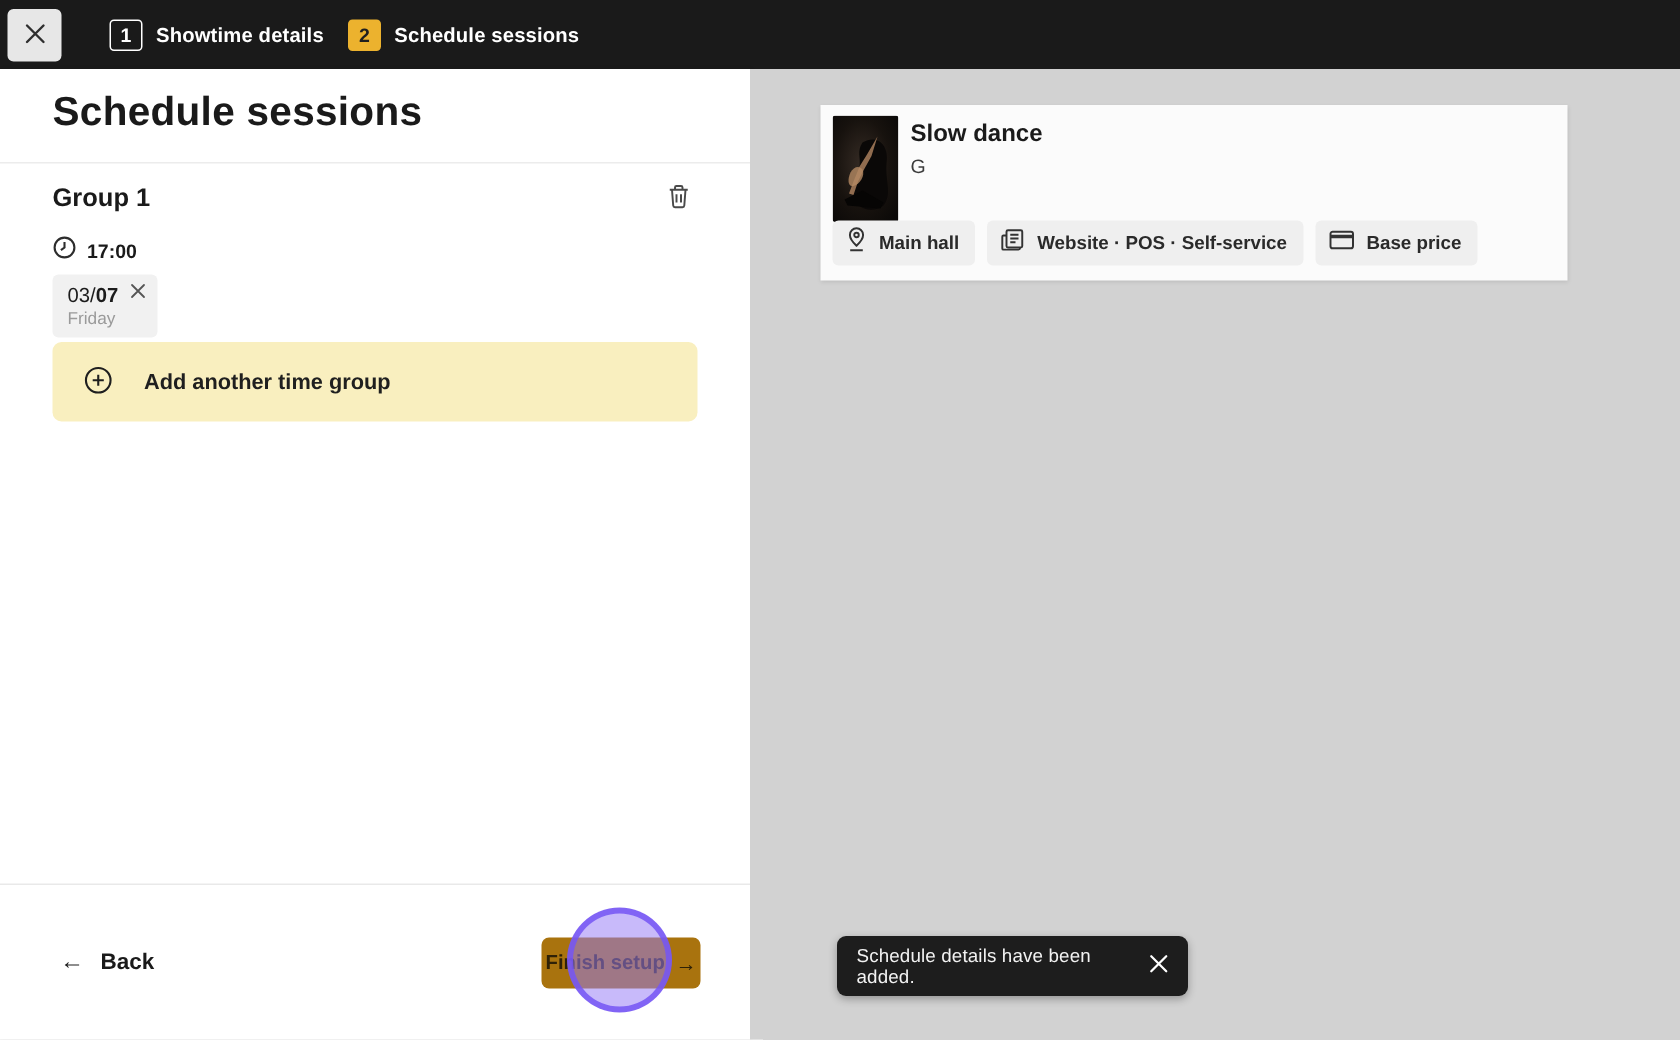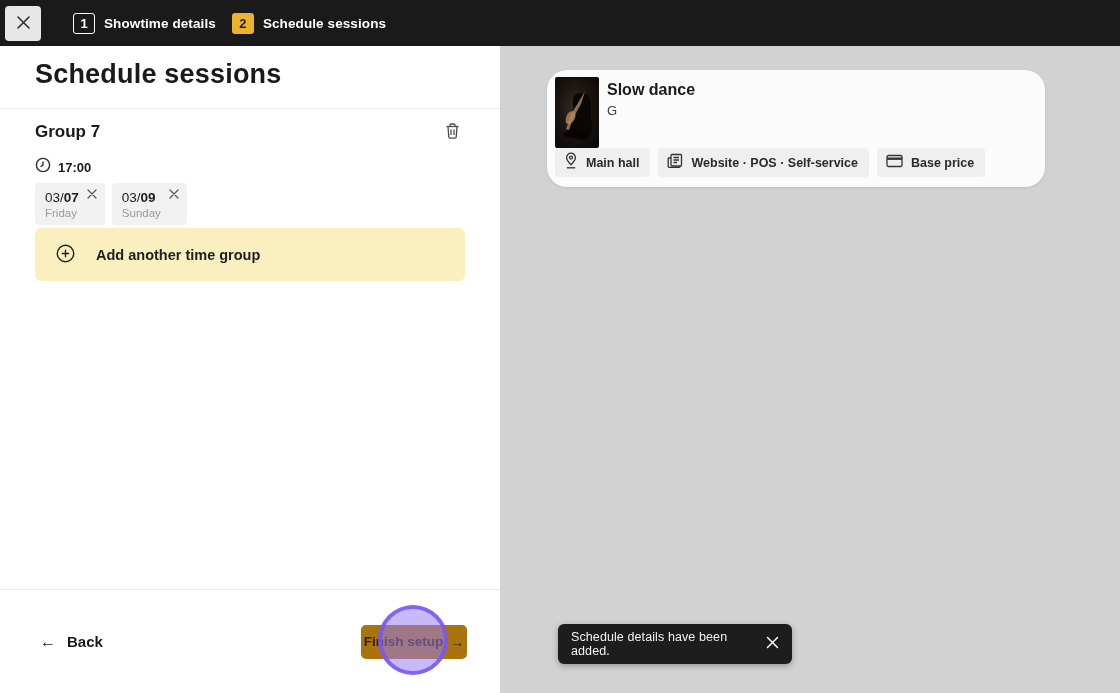--- a/index.html
+++ b/index.html
@@ -45,21 +45,21 @@
   .add-group-label{font-size:14.5px;font-weight:600;color:#1f1f1f;}
 
   .bottom-bar{position:absolute;left:0;bottom:0;width:500px;height:104px;background:#fff;border-top:1px solid #e9e9e9;display:flex;align-items:center;}
   .back-btn{margin-left:40px;background:none;border:none;display:flex;align-items:center;gap:11px;font-size:15px;font-weight:700;color:#1a1a1a;cursor:pointer;}
   .back-arrow{font-size:16px;font-weight:400;}
   .finish-btn{position:absolute;right:33px;top:50%;transform:translateY(-50%);width:106px;height:34px;background:var(--finish-button-bg);border:none;border-radius:5px;display:flex;align-items:center;justify-content:center;gap:7px;font-size:13.5px;font-weight:700;color:#2e2107;cursor:pointer;}
   .finish-arrow{font-size:14px;}
 
   
   .right-area{position:absolute;left:500px;top:46px;right:0;bottom:0;background:var(--canvas-bg);}
-  .show-card{position:absolute;left:47px;top:24px;width:498px;height:117px;background:#fbfbfb;border-radius:20px;box-shadow:0 1px 3px rgba(0,0,0,.10);}
+  .show-card{position:absolute;left:47px;top:24px;width:498px;height:117px;background:#fbfbfb;border-radius:0;box-shadow:0 1px 3px rgba(0,0,0,.10);}
   .show-thumb{position:absolute;left:8px;top:7px;width:44px;height:71px;border-radius:2px;overflow:hidden;}
   .show-title{position:absolute;left:60px;top:11px;font-size:16px;font-weight:700;color:#1a1a1a;}
   .show-rating{position:absolute;left:60px;top:33px;font-size:13px;color:#3c3c3c;}
   .card-tags{position:absolute;left:8px;bottom:10px;display:flex;gap:8px;margin-top:11px;}
   .tag-chip{background:#efefef;border-radius:4px;padding:4px 11px 4px 9px;display:flex;align-items:center;gap:8px;color:#2a2a2a;}
   .tag-label{font-size:12.5px;font-weight:600;white-space:nowrap;color:#2a2a2a;}
   .tag-chip svg{color:#333;flex:0 0 auto;}
 
   
   .toast{position:absolute;left:58px;top:578px;width:234px;height:40px;background:var(--toast-bg);border-radius:6px;display:flex;align-items:center;padding:0 13px;box-shadow:0 2px 6px rgba(0,0,0,.3);}
@@ -92,21 +92,21 @@
         <span class="step-label">Schedule sessions</span>
       </div>
     </nav>
   </header>
 
   <section class="left-panel">
     <h1 class="panel-title">Schedule sessions</h1>
     <div class="panel-divider"></div>
 
     <div class="group-header">
-      <span class="group-title">Group 7</span>
+      <span class="group-title">Group 1</span>
       <button class="trash-btn">
         <span>
           <svg width="17" height="18" viewBox="0 0 17 18" fill="none" stroke="currentColor" stroke-width="1.3">
             <path d="M2.5 4.5 H14.5"></path>
               <path d="M6 4.5 V3 a1 1 0 0 1 1-1 h3 a1 1 0 0 1 1 1 V4.5"></path>
             <path d="M4 4.5 L4.8 15 a1.2 1.2 0 0 0 1.2 1.1 h5 a1.2 1.2 0 0 0 1.2-1.1 L13 4.5"></path>
             <path d="M7 7.5 V13 M10 7.5 V13"></path>
           </svg>
         </span>
       </button>
@@ -120,31 +120,20 @@
         </svg>
       </span>
       <span class="time-text">17:00</span>
     </div>
 
     <div class="chips-row">
       <div class="date-chip">
         <span>
           <span class="date-text"><span class="date-prefix">03/</span><span class="date-day">07</span></span>
           <div class="weekday">Friday</div>
-        </span>
-        <button class="chip-close">
-            <span><svg width="10" height="10" viewBox="0 0 10 10">
-                <path d="M1 1 L9 9 M9 1 L1 9" stroke="currentColor" stroke-width="1.2" stroke-linecap="round"></path>
-              </svg></span>
-          </button>
-      </div>
-      <div class="date-chip">
-        <span>
-          <span class="date-text"><span class="date-prefix">03/</span><span class="date-day">09</span></span>
-          <div class="weekday">Sunday</div>
         </span>
         <button class="chip-close">
             <span><svg width="10" height="10" viewBox="0 0 10 10">
                 <path d="M1 1 L9 9 M9 1 L1 9" stroke="currentColor" stroke-width="1.2" stroke-linecap="round"></path>
               </svg></span>
           </button>
       </div>
     </div>
 
     <button class="add-group-btn">

